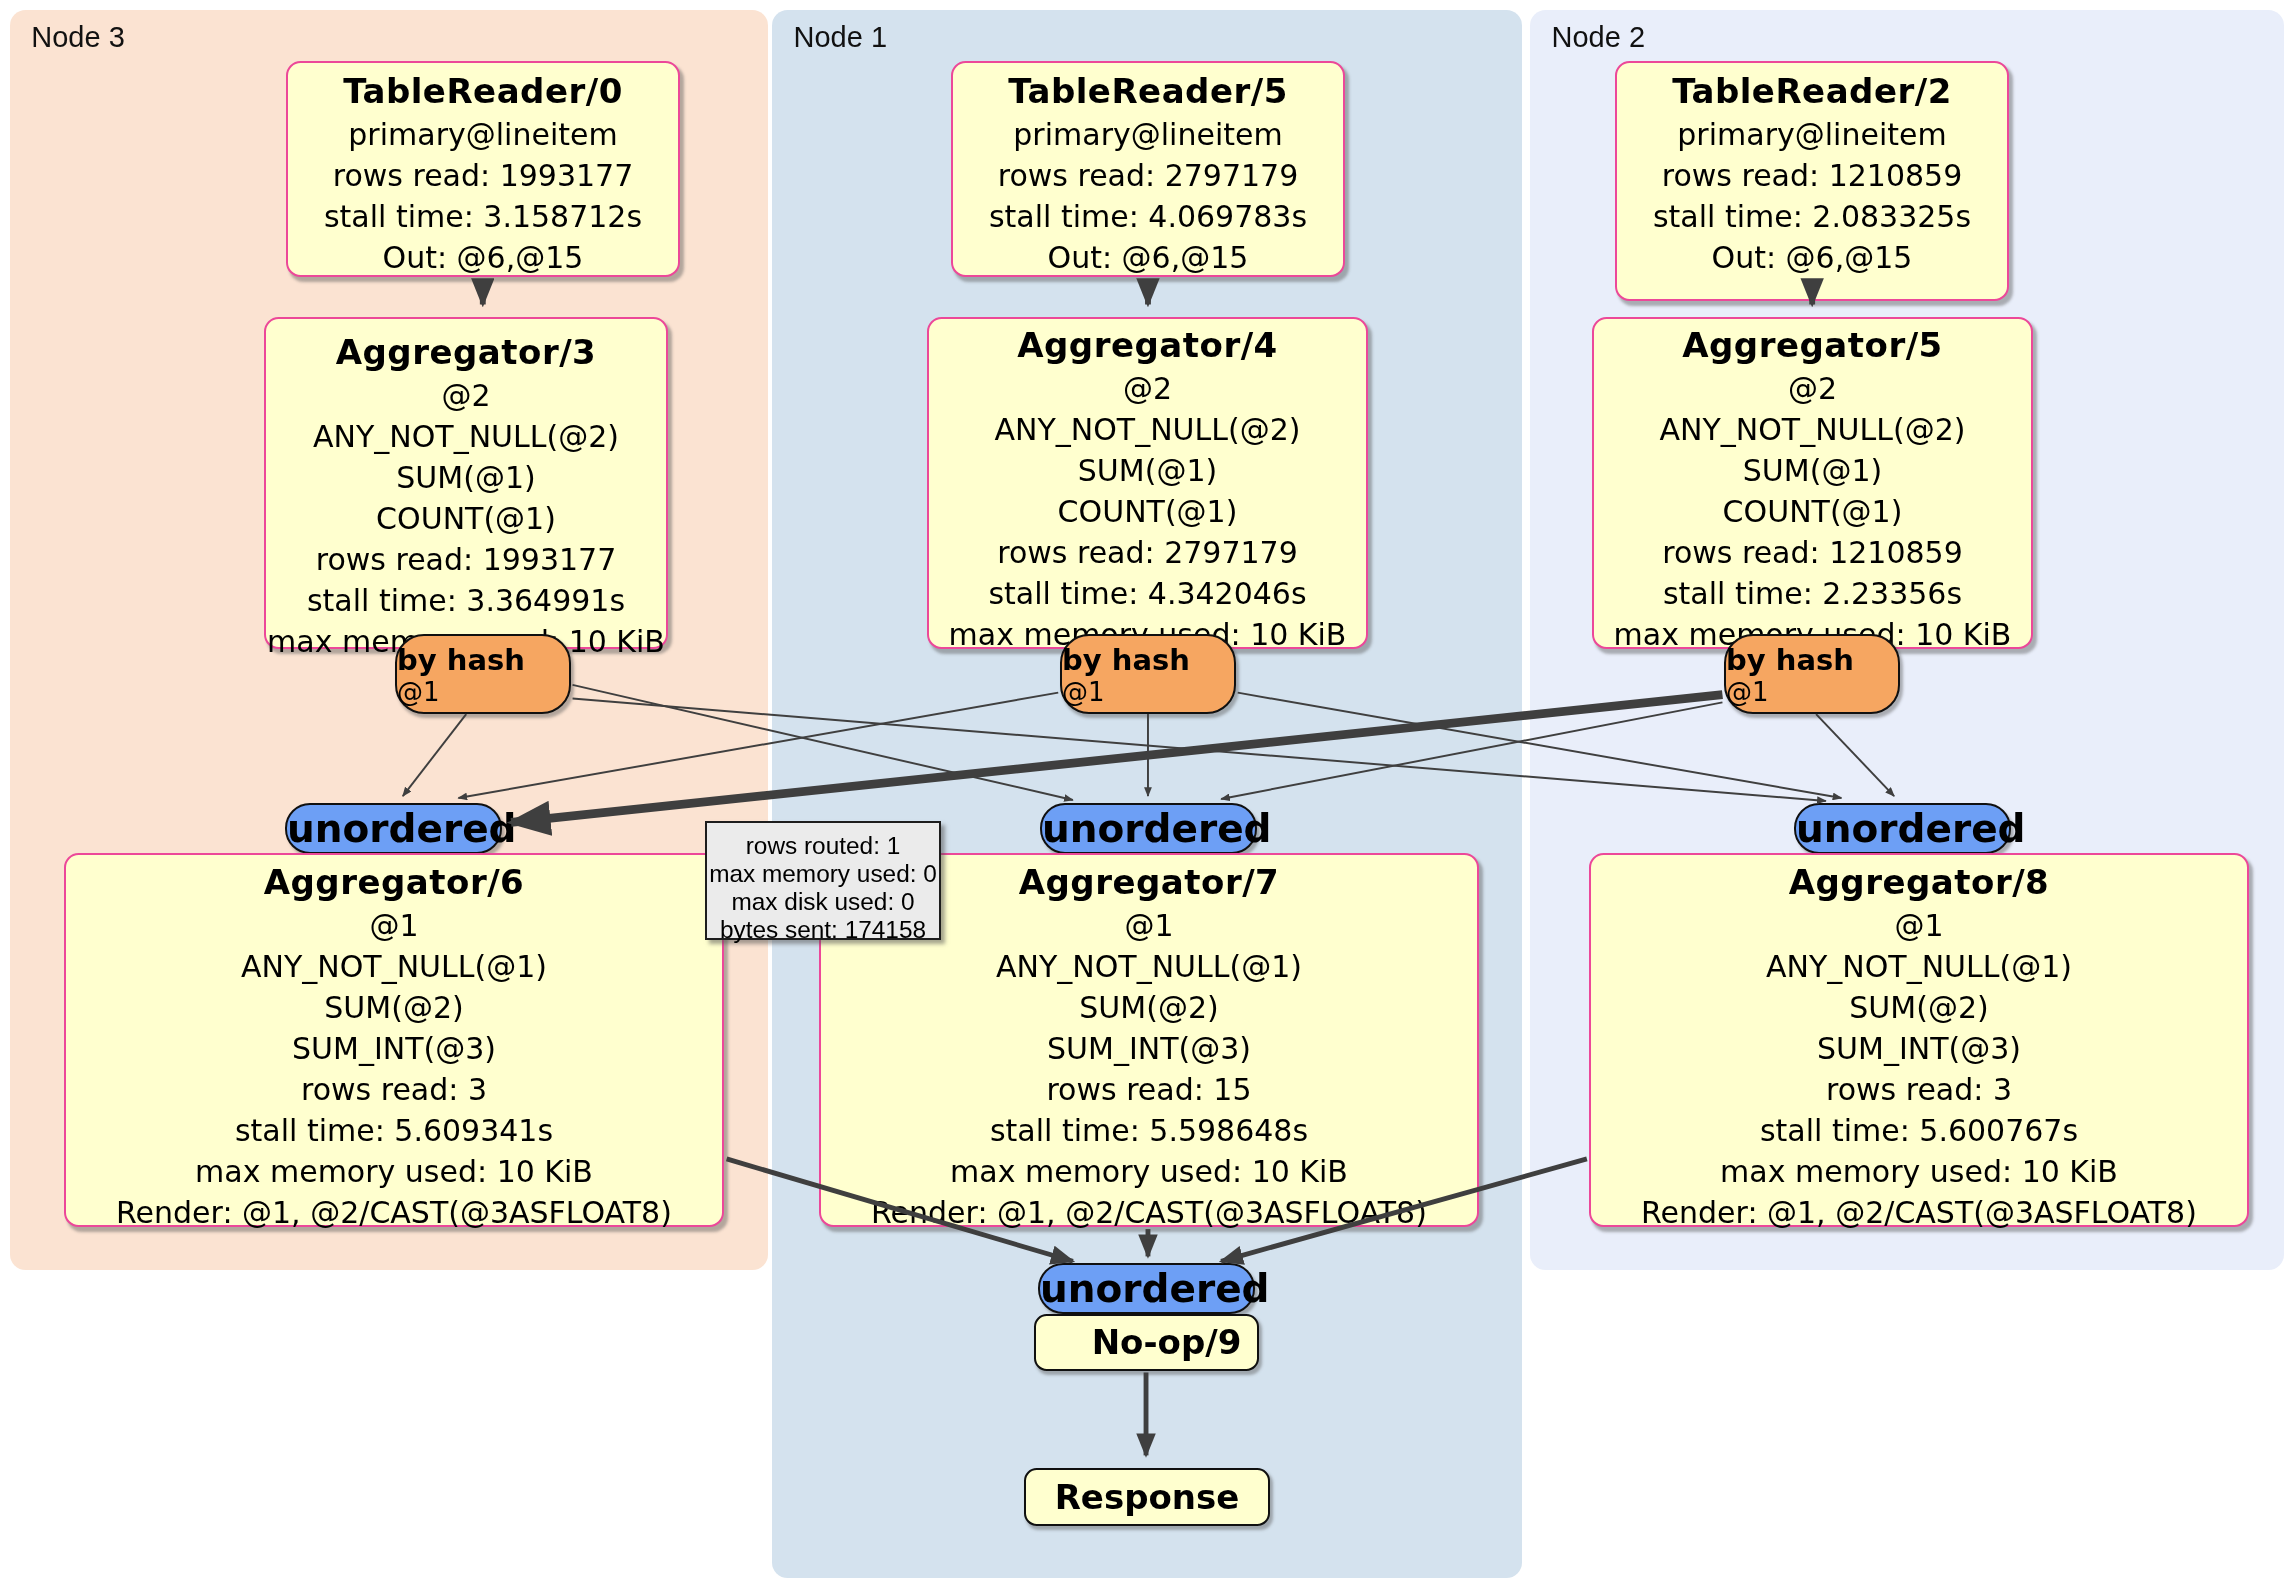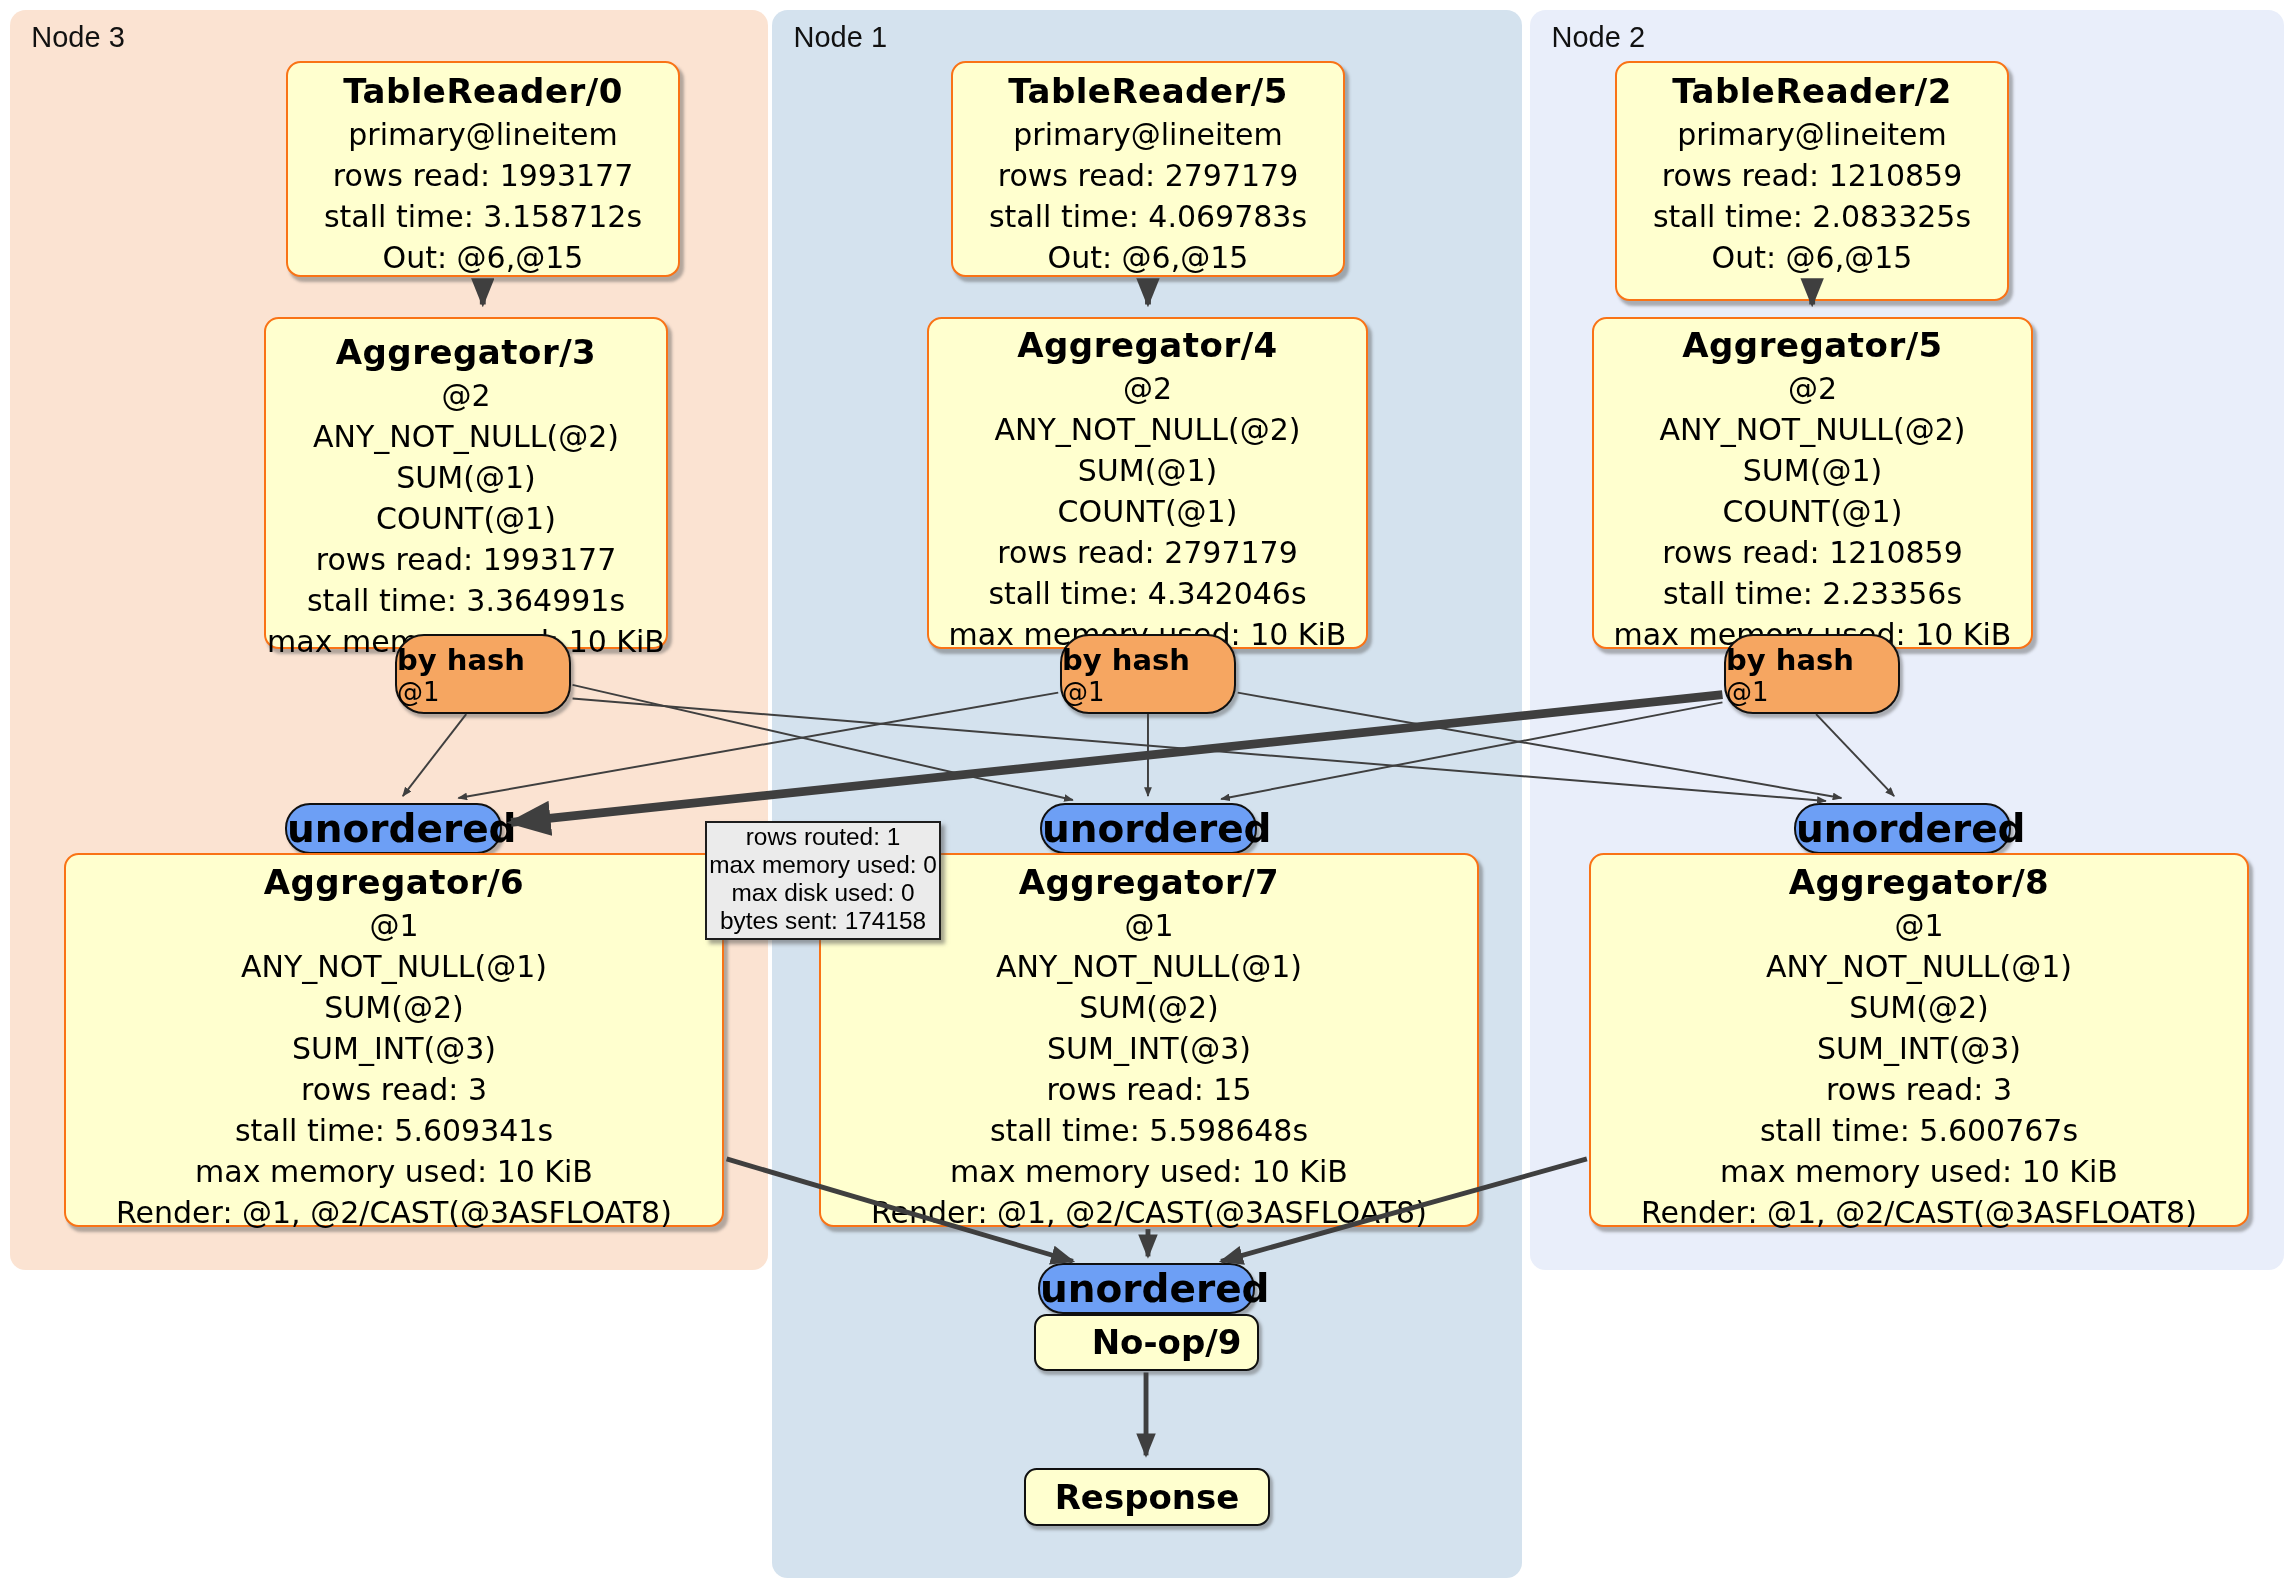--- a/index.html
+++ b/index.html
@@ -3,21 +3,21 @@
 <meta charset="utf-8">
 <style>
   html,body{margin:0;padding:0;background:#ffffff;width:2294px;height:1596px;overflow:hidden;
             font-family:"DejaVu Sans","Liberation Sans",sans-serif;}
   #stage{position:relative;width:2294px;height:1596px;}
 
   .region{position:absolute;border-radius:15.6px;}
   .region-label{position:absolute;left:21.5px;top:11.7px;font-family:"Liberation Sans",sans-serif;
                 font-size:29px;color:#111;}
 
-  .pbox{position:absolute;background:var(--node-box,#ffffcf);border:2px solid #f97316;
+  .pbox{position:absolute;background:var(--node-box,#ffffcf);border:2px solid #ec4899;
         border-radius:14.6px;box-shadow:3.9px 4.9px 2.9px rgba(90,90,90,.45);
         text-align:center;color:#000;box-sizing:border-box;padding-top:5.9px;z-index:3;}
   .ptitle{font-size:34px;font-weight:bold;line-height:45px;letter-spacing:0.5px;}
   .pline{font-size:30px;line-height:41px;white-space:nowrap;}
 
   .pill{position:absolute;border:2px solid #101010;text-align:left;box-sizing:border-box;
         box-shadow:2.9px 3.9px 2.9px rgba(90,90,90,.45);z-index:3;color:#000;}
   .router{background:var(--router,#f6a661);border-radius:29px;width:176px;height:80px;padding-top:7.8px;}
   .router .rt{font-size:29px;font-weight:bold;line-height:33px;}
   .router .rk{font-size:26px;line-height:31px;}
@@ -27,21 +27,21 @@
   .smallbox{position:absolute;background:var(--node-box,#ffffcf);border:2px solid #101010;
             border-radius:12.7px;box-shadow:2.9px 3.9px 2.9px rgba(90,90,90,.45);
             text-align:center;font-size:34px;font-weight:bold;z-index:3;color:#000;box-sizing:border-box;}
 
   #edges{position:absolute;left:0;top:0;z-index:4;pointer-events:none;}
 
   .tooltip{position:absolute;left:705px;top:821px;width:236px;height:119px;
            background:var(--tooltip-bg,#ebebeb);border:2.9px solid #1d1d1d;z-index:5;
            box-shadow:3.9px 3.9px 3.9px rgba(80,80,80,.5);
            font-family:"Liberation Sans",sans-serif;font-size:24.4px;line-height:28px;
-           text-align:center;color:#000;box-sizing:border-box;padding-top:0;}
+           text-align:center;color:#000;box-sizing:border-box;padding-top:9px;}
 </style>
 </head>
 <body>
 
 <div id="stage">
 
   <div class="region" style="left:9.8px;top:9.8px;width:758px;height:1260px;background:var(--node3-bg,#fbe3d2);">
     <div class="region-label">Node 3</div>
   </div>
   <div class="region" style="left:772px;top:9.8px;width:750px;height:1568px;background:var(--node1-bg,#d4e2ee);">

